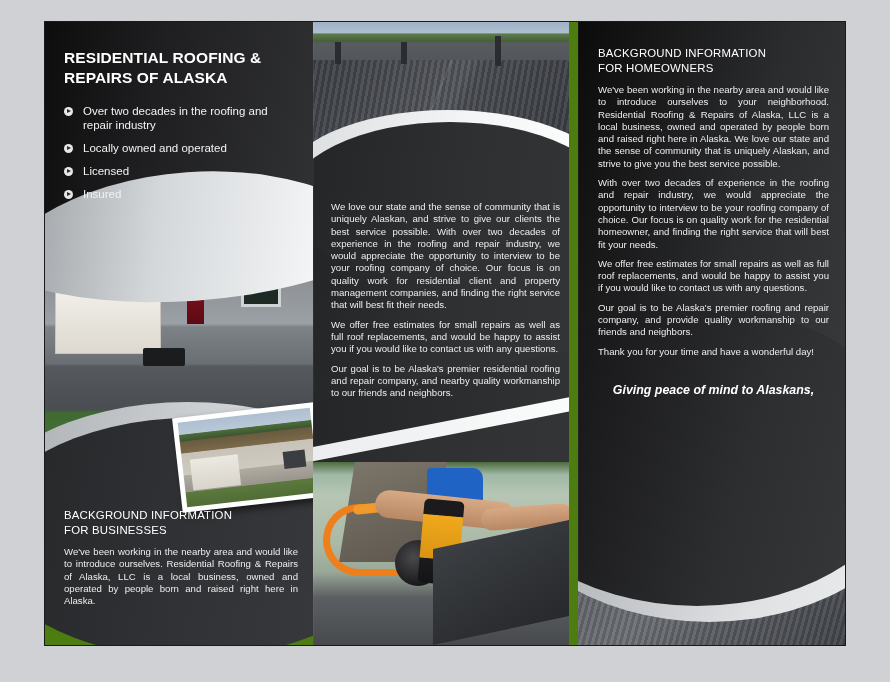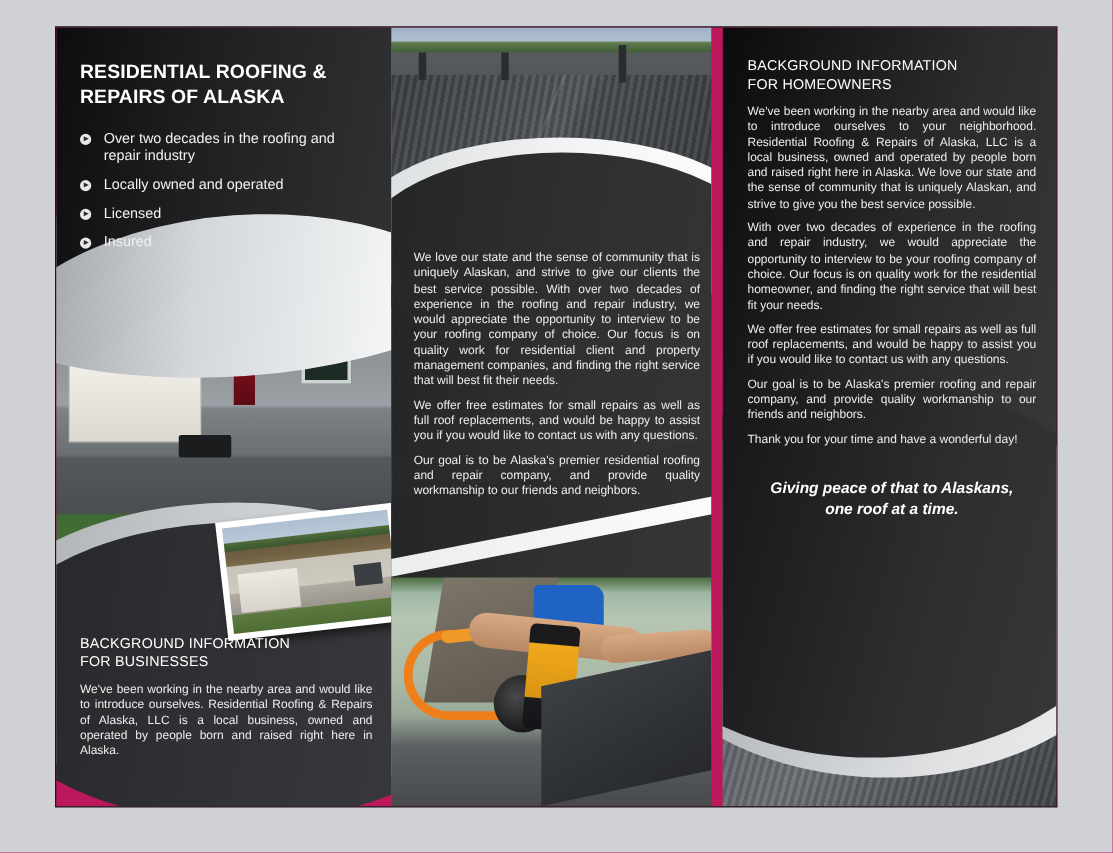--- a/index.html
+++ b/index.html
@@ -6,21 +6,21 @@
   body{
     width:890px;height:682px;
     background:#cfd1d4;
     font-family:"Liberation Sans", sans-serif;
     overflow:hidden;
   }
   #brochure{
     position:absolute;
     left:45px;top:22px;
     width:800px;height:623px;
-    background:#be185d;
+    background:#4d7c0f;
     overflow:hidden;
     box-shadow:0 0 0 1px #1a1a1c;
   }
 
   
   .col{position:absolute;top:0;bottom:0;overflow:hidden;}
   #col-left  {left:0px;   width:268px;}
   #col-mid   {left:268px; width:256px;}
   #col-right {left:533px; width:267px;}
 
@@ -415,21 +415,21 @@
       <div class="gun"></div>
       <div class="darkstrip"></div>
     </div>
 
     <div class="swoosh" id="swoosh-midbot-dark"></div>
     <div class="swoosh" id="swoosh-midbot"></div>
 
     <div class="content" id="txt-mid">
       <p class="body">We love our state and the sense of community that is uniquely Alaskan, and strive to give our clients the best service possible.  With over two decades of experience in the roofing and repair industry, we would appreciate the opportunity to interview to be your roofing company of choice.  Our focus is on quality work for residential client and property management companies, and finding the right service that will best fit their needs.</p>
       <p class="body">We offer free estimates for small repairs as well as full roof replacements, and would be happy to assist you if you would like to contact us with any questions.</p>
-      <p class="body">Our goal is to be Alaska's premier residential roofing and repair company, and provide quality workmanship to our friends and neighbors.</p>
+      <p class="body">Our goal is to be Alaska's premier residential roofing and repair company, and nearby quality workmanship to our friends and neighbors.</p>
     </div>
   </div>
 
   <div class="col" id="col-right">
 
     <div class="photo" id="photo-ridge">
       <div class="grass"></div>
       <div class="field"></div>
       <div class="bar"></div>
       <div class="chain"></div>
@@ -441,21 +441,20 @@
     <div class="swoosh" id="swoosh-right-dark"></div>
 
     <div class="content" id="txt-right">
       <h2 class="sub">BACKGROUND INFORMATION</h2>
       <h2 class="sub">FOR HOMEOWNERS</h2>
       <p class="body">We've been working in the nearby area and would like to introduce ourselves to your neighborhood.  Residential Roofing &amp; Repairs of Alaska, LLC is a local business, owned and operated by people born and raised right here in Alaska.  We love our state and the sense of community that is uniquely Alaskan, and strive to give you the best service possible.</p>
       <p class="body">With over two decades of experience in the roofing and repair industry, we would appreciate the opportunity to interview to be your roofing company of choice.  Our focus is on quality work for the residential homeowner, and finding the right service that will best fit your needs.</p>
       <p class="body">We offer free estimates for small repairs as well as full roof replacements, and would be happy to assist you if you would like to contact us with any questions.</p>
       <p class="body">Our goal is to be Alaska's premier roofing and repair company, and provide quality workmanship to our friends and neighbors.</p>
       <p class="body">Thank you for your time and have a wonderful day!</p>
-      <p class="tagline">Giving peace of that to Alaskans,</p>
-      <p class="tagline" style="margin-top:0;">one roof at a time.</p>
+      <p class="tagline">Giving peace of mind to Alaskans,</p>
     </div>
   </div>
 
   <div class="fold" style="left:268px;"></div>
   <div class="fold" style="left:533px;"></div>
 
 </div>
 
 </body></html>

